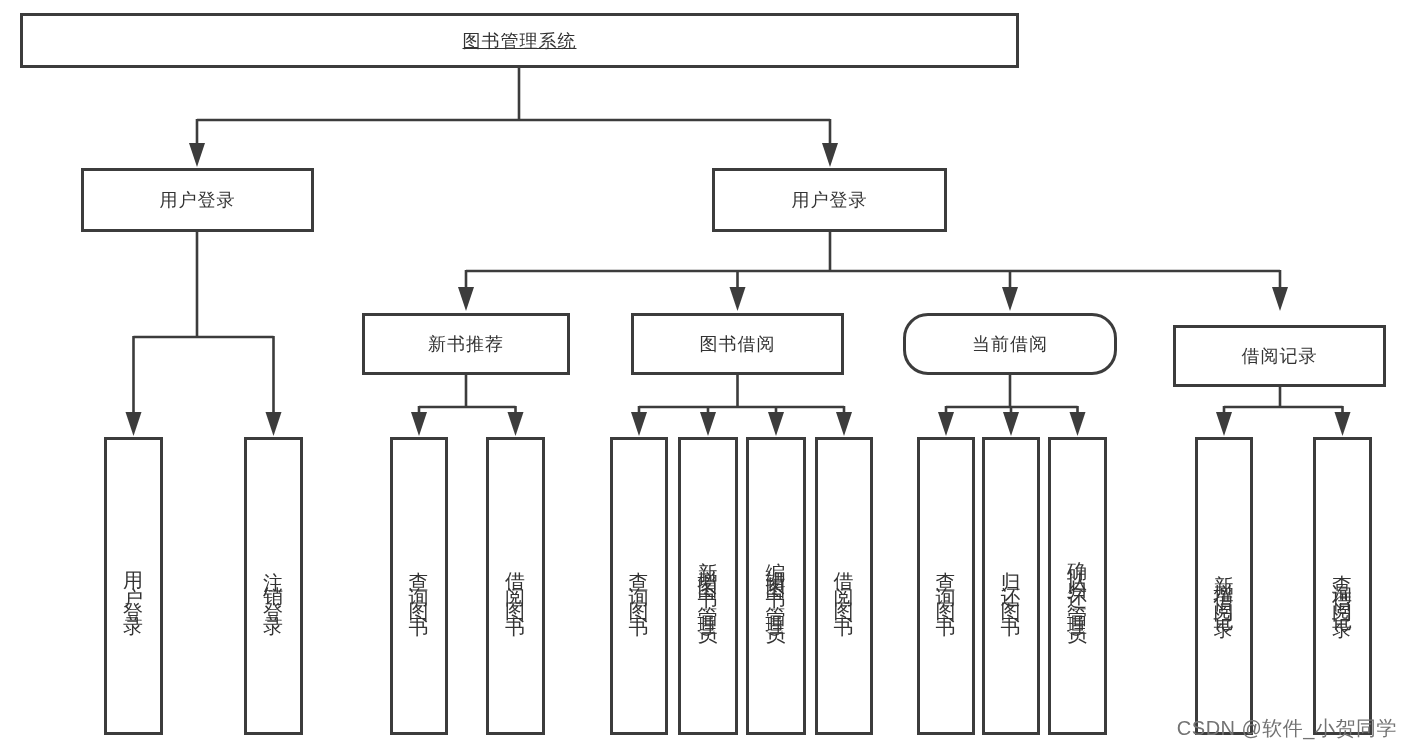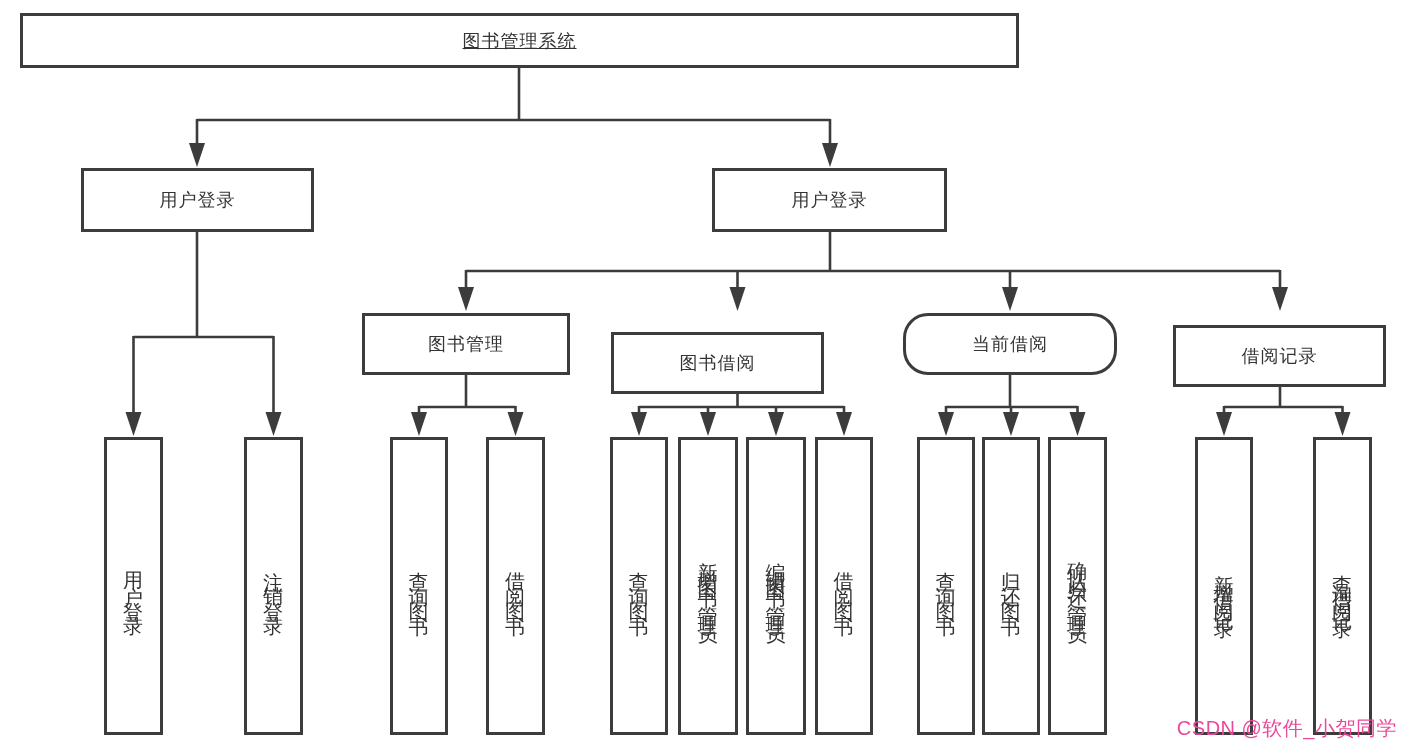--- a/index.html
+++ b/index.html
@@ -35,21 +35,21 @@
     line-height:1;
   }
   .leaf .vlabel.tight{
     letter-spacing:9px;
   }
   .watermark{
     position:absolute;
     right:8px;
     bottom:5px;
     font-size:20px;
-    color:#ec4899;
+    color:#737373;
     z-index:3;
     letter-spacing:0.5px;
     white-space:nowrap;
   }
 </style>
 </head>
 <body>
 
 <div class="stage">
 
@@ -105,23 +105,23 @@
   </div>
 
   <div class="box" style="left:81px;top:168px;width:233px;height:64px;">
     <span class="hlabel">用户登录</span>
   </div>
   <div class="box" style="left:712px;top:168px;width:235px;height:64px;">
     <span class="hlabel">用户登录</span>
   </div>
 
   <div class="box" style="left:362px;top:313px;width:208px;height:62px;">
-    <span class="hlabel">图书管理</span>
+    <span class="hlabel">新书推荐</span>
   </div>
-  <div class="box" style="left:611px;top:313px;width:213px;height:62px;margin-top:19px;">
+  <div class="box" style="left:631px;top:313px;width:213px;height:62px;">
     <span class="hlabel">图书借阅</span>
   </div>
   <div class="box" style="left:903px;top:313px;width:214px;height:62px;border-radius:25px;">
     <span class="hlabel">当前借阅</span>
   </div>
   <div class="box" style="left:1173px;top:313px;width:213px;height:62px;margin-top:12px;">
     <span class="hlabel">借阅记录</span>
   </div>
 
   <div class="box leaf" style="left:104px;top:437px;width:59px;height:298px;">

